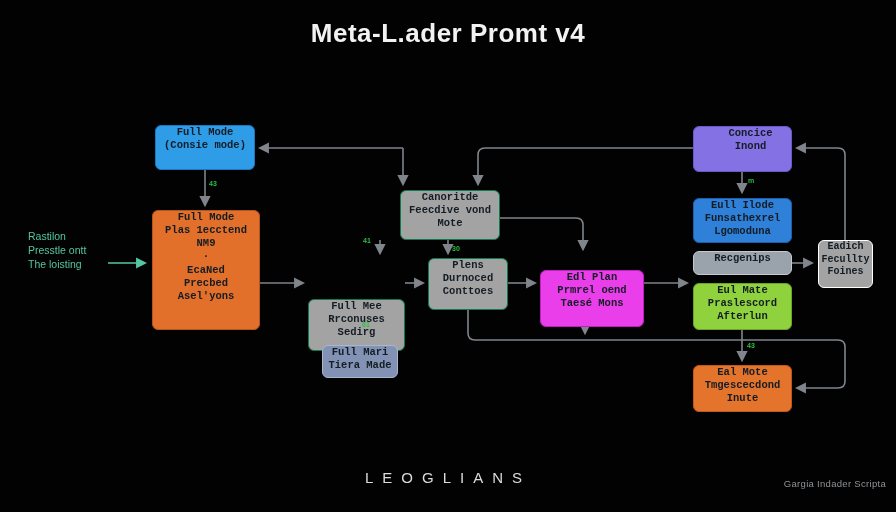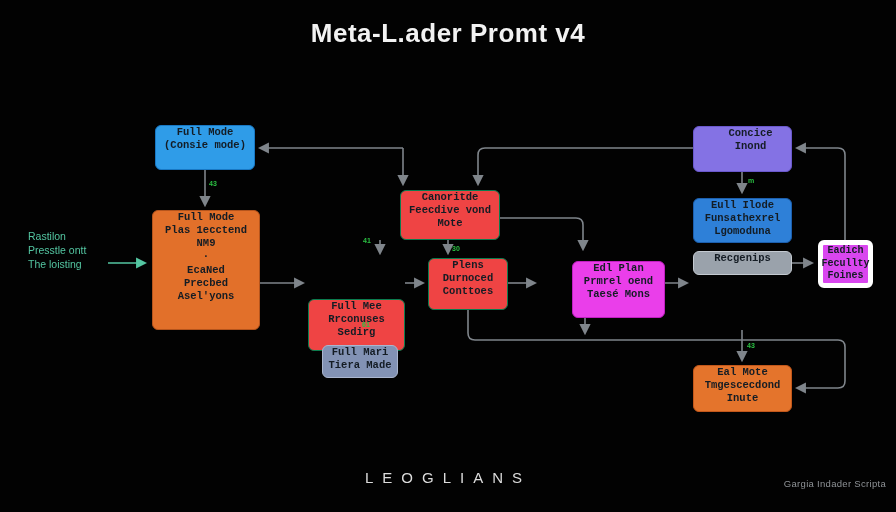--- a/index.html
+++ b/index.html
@@ -11,29 +11,29 @@
     position:absolute;top:18px;left:0;width:100%;text-align:center;
     color:#f2f2f2;font-size:26px;font-weight:700;letter-spacing:.5px;
   }
   .node{
     position:absolute;display:flex;align-items:flex-start;justify-content:center;
     text-align:center;box-sizing:border-box;border-radius:6px;font-family:Liberation Mono, monospace;
   }
   .node-label{white-space:pre-line;line-height:1.25;font-size:10.5px;font-weight:700;color:#141c24;}
   .n-blue1{background:#2f9ce8;border:1px solid #1878c4;}
   .n-orange1{background:#e2702a;border:1px solid #b5541c;}
-  .n-green{background:#ef4444;border:1px solid #0b7c4e;}
+  .n-green{background:#a3a3a3;border:1px solid #0b7c4e;}
   .n-pink{background:#ea3eea;border:1px solid #c11ec1;}
   .n-slate{background:#8292b4;border:1px solid #aab6ce;}
   .n-purple{background:#8472e4;border:1px solid #6a58cc;padding-left:16px;}
   .n-blue2{background:#2e80d8;border:1px solid #1c5fae;}
   .n-gray{background:#9aa2ab;border:1px solid #c3c9d0;}
   .n-lime{background:#90d23e;border:1px solid #6aa524;}
   .n-orange2{background:#e4742c;border:1px solid #c2571a;}
-  .n-lgray{background:#d946ef;border:5px solid #ffffff;}
+  .n-lgray{background:#a3a3a3;border:1px solid #ffffff;}
   .side-note{
     position:absolute;left:28px;top:229px;width:118px;text-align:left;
     color:#54c6a2;font-size:10.5px;line-height:1.35;white-space:pre-line;
   }
   .edge-label{
     position:absolute;color:#2bc043;font-size:7px;font-weight:700;line-height:1;
   }
   .brand{
     position:absolute;left:0;top:469px;width:100%;text-align:center;
     color:#dcdcdc;font-size:15px;letter-spacing:9px;font-weight:400;
@@ -133,21 +133,21 @@
 Rrconuses
 Sedirg</span>
   </div>
 
   <div class="node n-green" style="left:428px;top:258px;width:80px;height:52px;">
     <span class="node-label">Plens
 Durnoced
 Conttoes</span>
   </div>
 
-  <div class="node n-pink" style="left:540px;top:261px;width:93px;height:57px;margin-left:32px;">
+  <div class="node n-pink" style="left:540px;top:270px;width:104px;height:57px;">
     <span class="node-label">Edl Plan
 Prmrel oend
 Taesé Mons</span>
   </div>
 
   <div class="node n-slate" style="left:322px;top:345px;width:76px;height:33px;">
     <span class="node-label">Full Mari
 Tiera Made</span>
   </div>
 
@@ -159,20 +159,25 @@
   <div class="node n-blue2" style="left:693px;top:198px;width:99px;height:45px;">
     <span class="node-label">Eull Ilode
 Funsathexrel
 Lgomoduna</span>
   </div>
 
   <div class="node n-gray" style="left:693px;top:251px;width:99px;height:24px;">
     <span class="node-label">Recgenips</span>
   </div>
 
+  <div class="node n-lime" style="left:693px;top:283px;width:99px;height:47px;">
+    <span class="node-label">Eul Mate
+Praslescord
+Afterlun</span>
+  </div>
 
   <div class="node n-orange2" style="left:693px;top:365px;width:99px;height:47px;">
     <span class="node-label">Eal Mote
 Tmgescecdond
 Inute</span>
   </div>
 
   <div class="node n-lgray" style="left:818px;top:240px;width:55px;height:48px;">
     <span class="node-label" style="font-size:10px;">Eadich
 Fecullty

